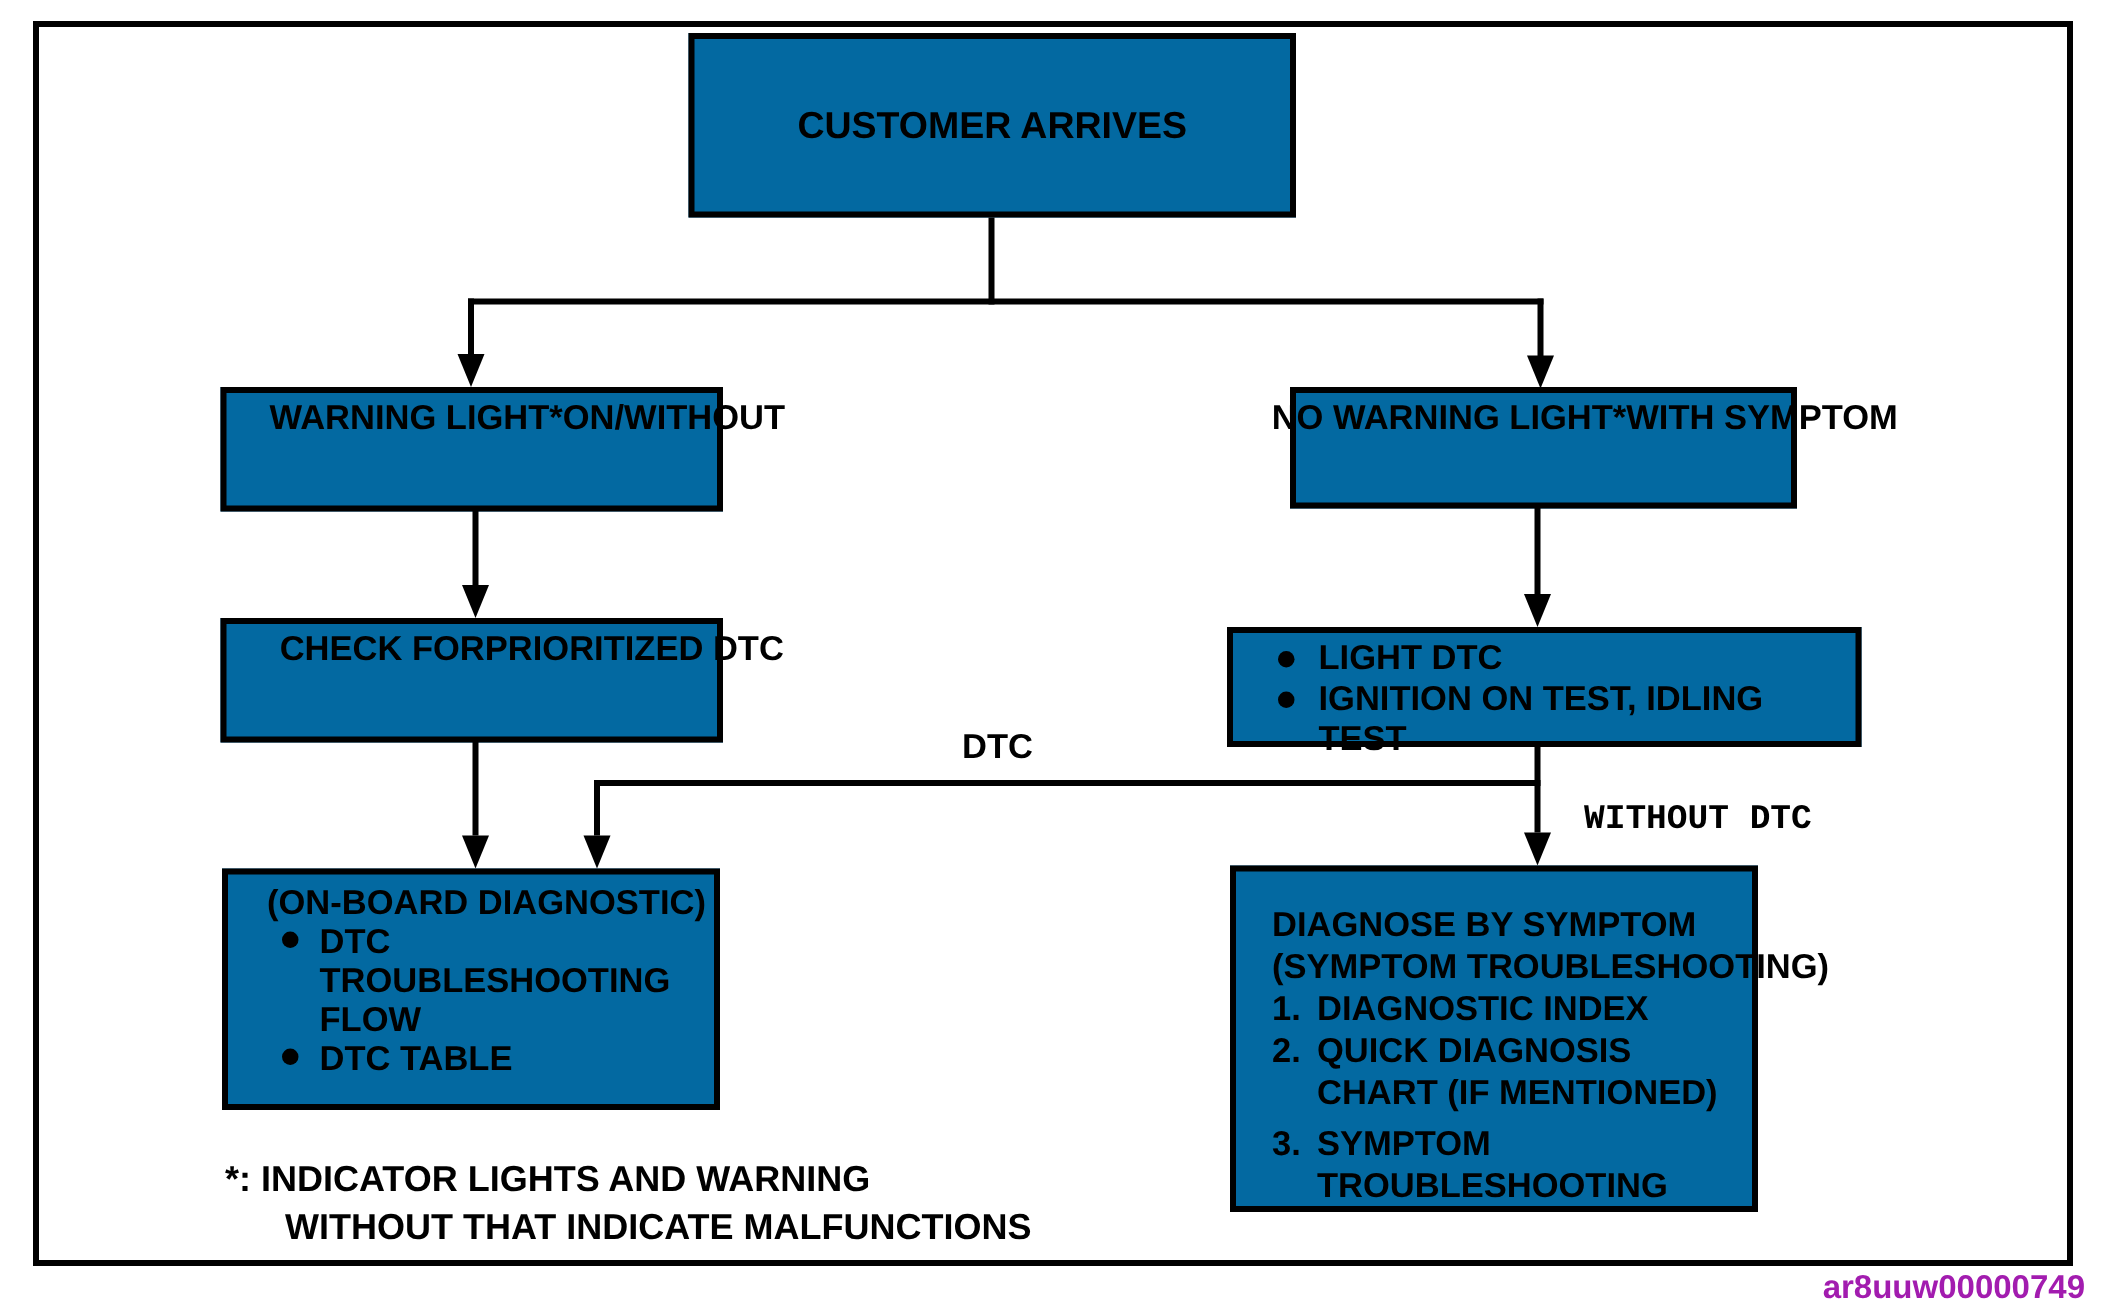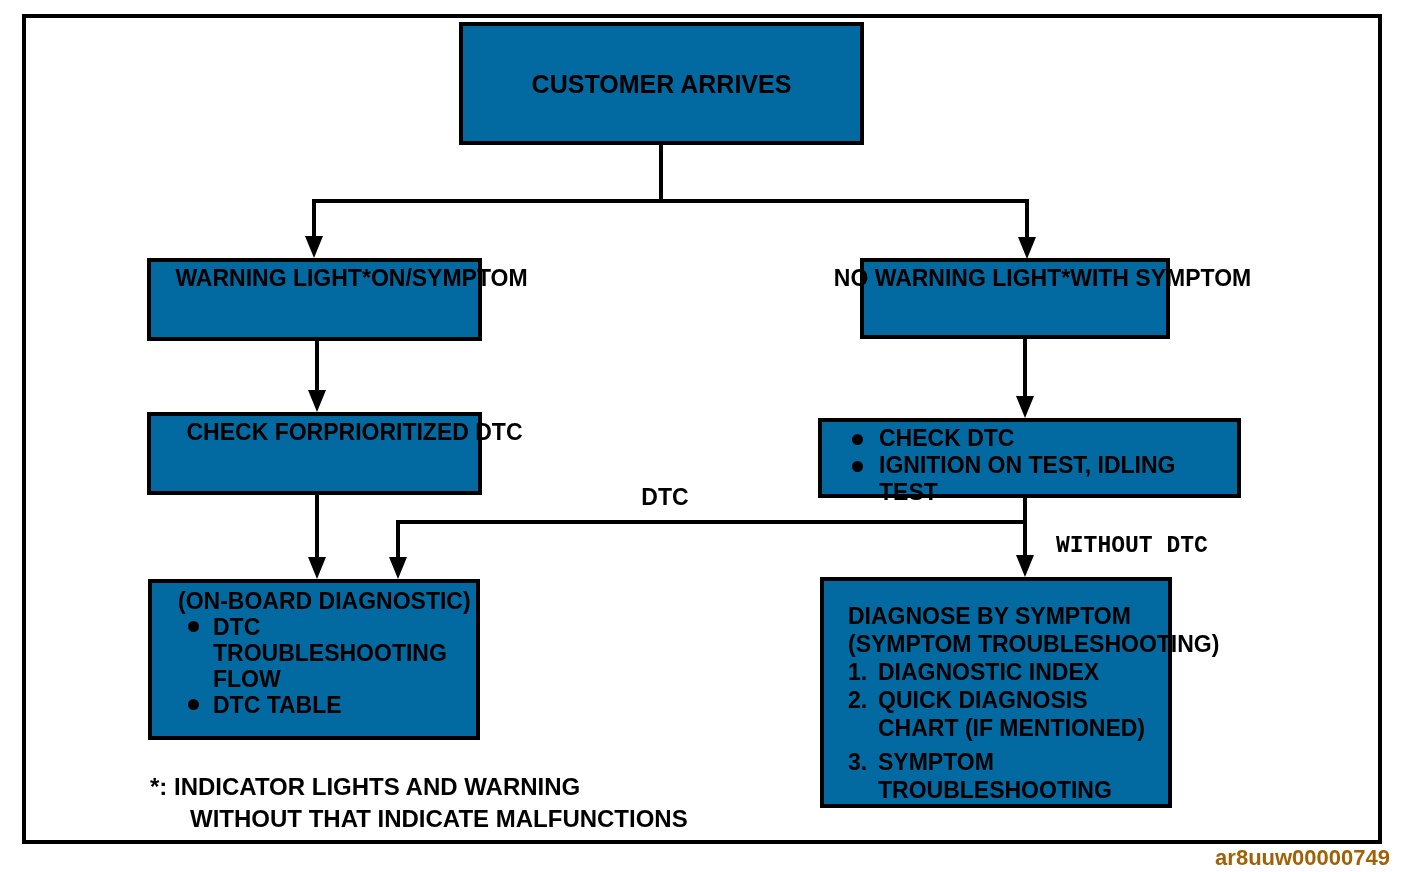--- a/index.html
+++ b/index.html
@@ -41,28 +41,28 @@
     background:#000; margin-top:9px; margin-right:16px;
   }
   .num { flex:none; width:30px; }
   .footnote {
     position:absolute; left:150px; top:771px;
     font-weight:700; font-size:24px; line-height:32px; color:#000;
   }
   .footnote .cont { padding-left:40px; }
   .fig-code {
     position:absolute; left:1130px; top:845px; width:260px;
-    text-align:right; font-weight:700; font-size:22px; color:#a16207;
+    text-align:right; font-weight:700; font-size:22px; color:#a21caf;
   }
 
   
   #customer   { left:459px; top:22px;  width:405px; height:123px;
                 display:flex; align-items:center; justify-content:center; font-size:25px; }
   #warning    { left:147px; top:258px; width:335px; height:83px; padding-left:74px; line-height:33px; }
-  #nowarning  { left:860px; top:258px; width:310px; height:81px; padding-left:55px; line-height:33px; }
+  #nowarning  { left:860px; top:258px; width:338px; height:81px; padding-left:55px; line-height:33px; }
   #checkprior { left:147px; top:412px; width:335px; height:83px; padding-left:80px; line-height:33px; }
   #checkdtc   { left:818px; top:418px; width:423px; height:80px; padding:3px 0 0 30px; line-height:27px; }
   #checkdtc .txt   { width:345px; }
   #diagdtc    { left:148px; top:579px; width:332px; height:161px; padding:5px 0 0 26px; line-height:26px; }
   #diagdtc .bullet-row { padding-left:10px; }
   #diagdtc .dot    { margin-top:7px; margin-right:14px; }
   #diagdtc .txt    { width:230px; }
   #diagsym    { left:820px; top:577px; width:352px; height:231px; padding:21px 0 0 24px; line-height:28px; }
   #diagsym .txt    { width:325px; }
   #diagsym .gap    { margin-top:6px; }
@@ -94,37 +94,37 @@
 <body>
 
 <div class="frame"></div>
 
 <div class="node" id="customer">
   <span>CUSTOMER ARRIVES</span>
 </div>
 
 <div class="node vcenter" id="warning">
   <div class="hdr">WARNING LIGHT*</div>
-  <div class="hdr">ON/SYMPTOM</div>
+  <div class="hdr">ON/WITHOUT</div>
 </div>
 
 <div class="node vcenter" id="nowarning">
   <div class="hdr">NO WARNING LIGHT*</div>
   <div class="hdr">WITH SYMPTOM</div>
 </div>
 
 <div class="node vcenter" id="checkprior">
   <div class="hdr">CHECK FOR</div>
   <div class="hdr">PRIORITIZED DTC</div>
 </div>
 
 <div class="node" id="checkdtc">
   <div class="bullet-row">
     <span class="dot"></span>
-    <span class="txt">CHECK DTC</span>
+    <span class="txt">LIGHT DTC</span>
   </div>
   <div class="bullet-row">
     <span class="dot"></span>
     <span class="txt">IGNITION ON TEST, IDLING TEST</span>
   </div>
 </div>
 
 <div class="node" id="diagdtc">
   <div class="hdr">(ON-BOARD DIAGNOSTIC)</div>
   <div class="bullet-row">

